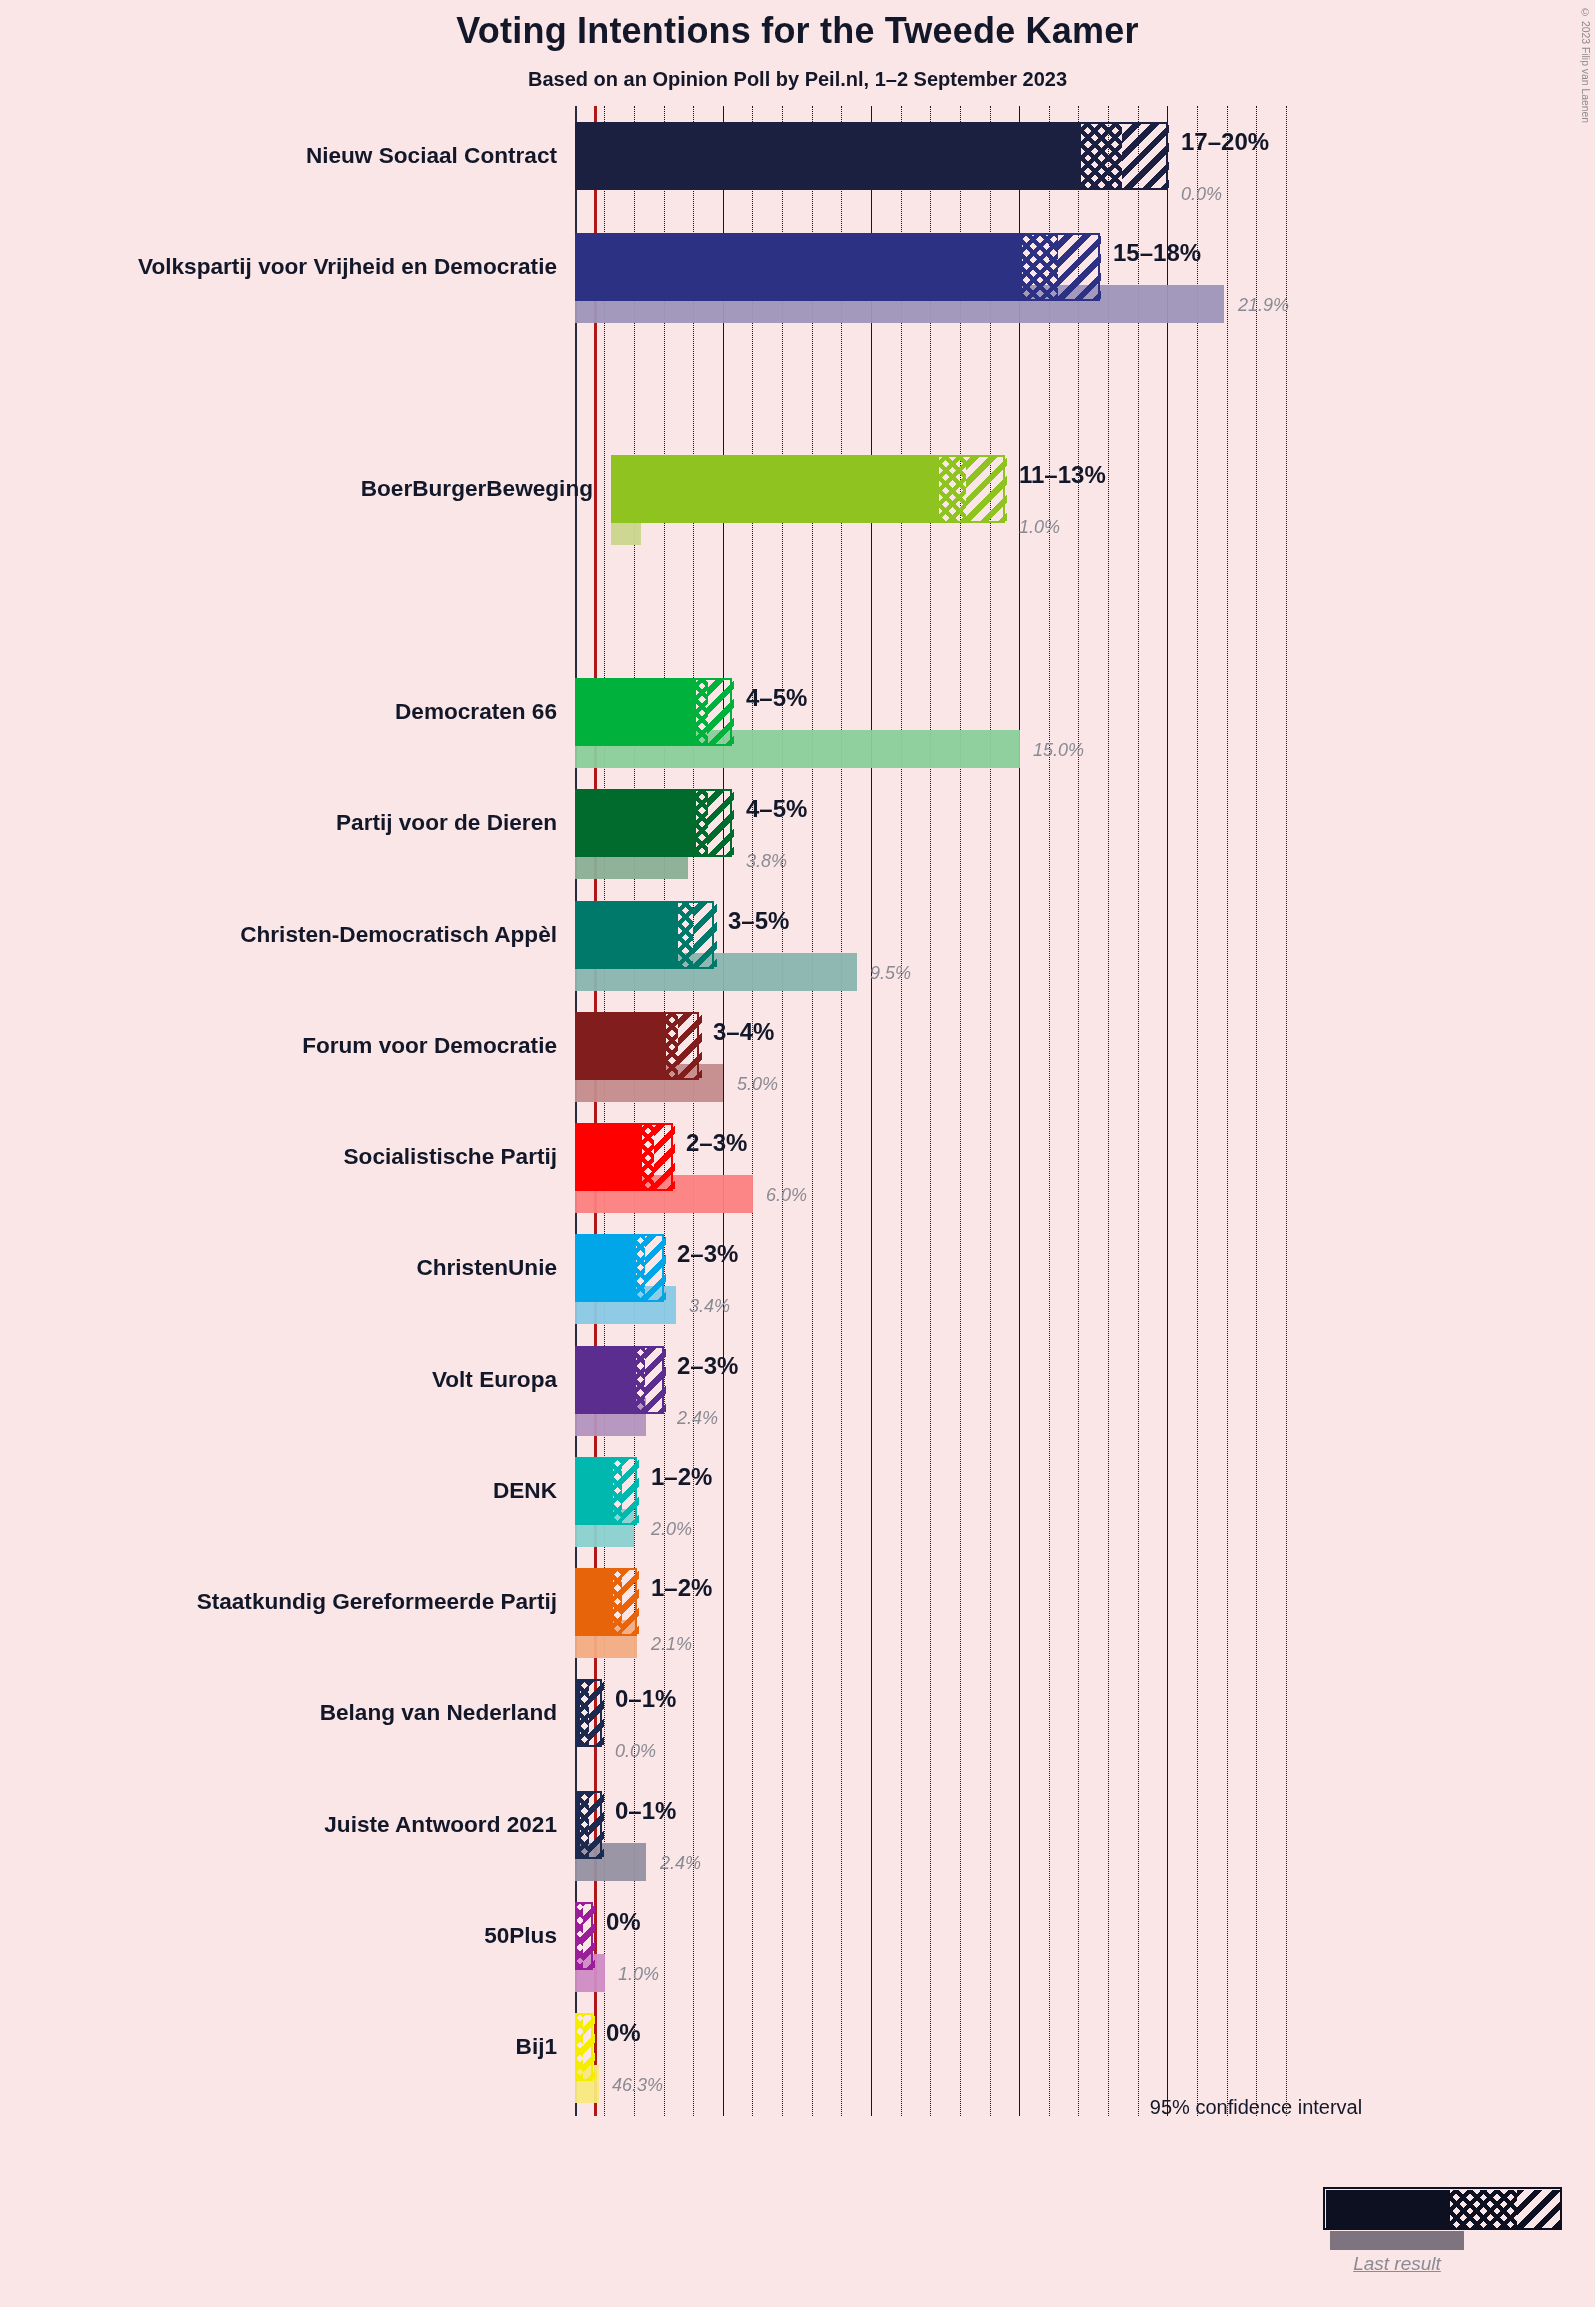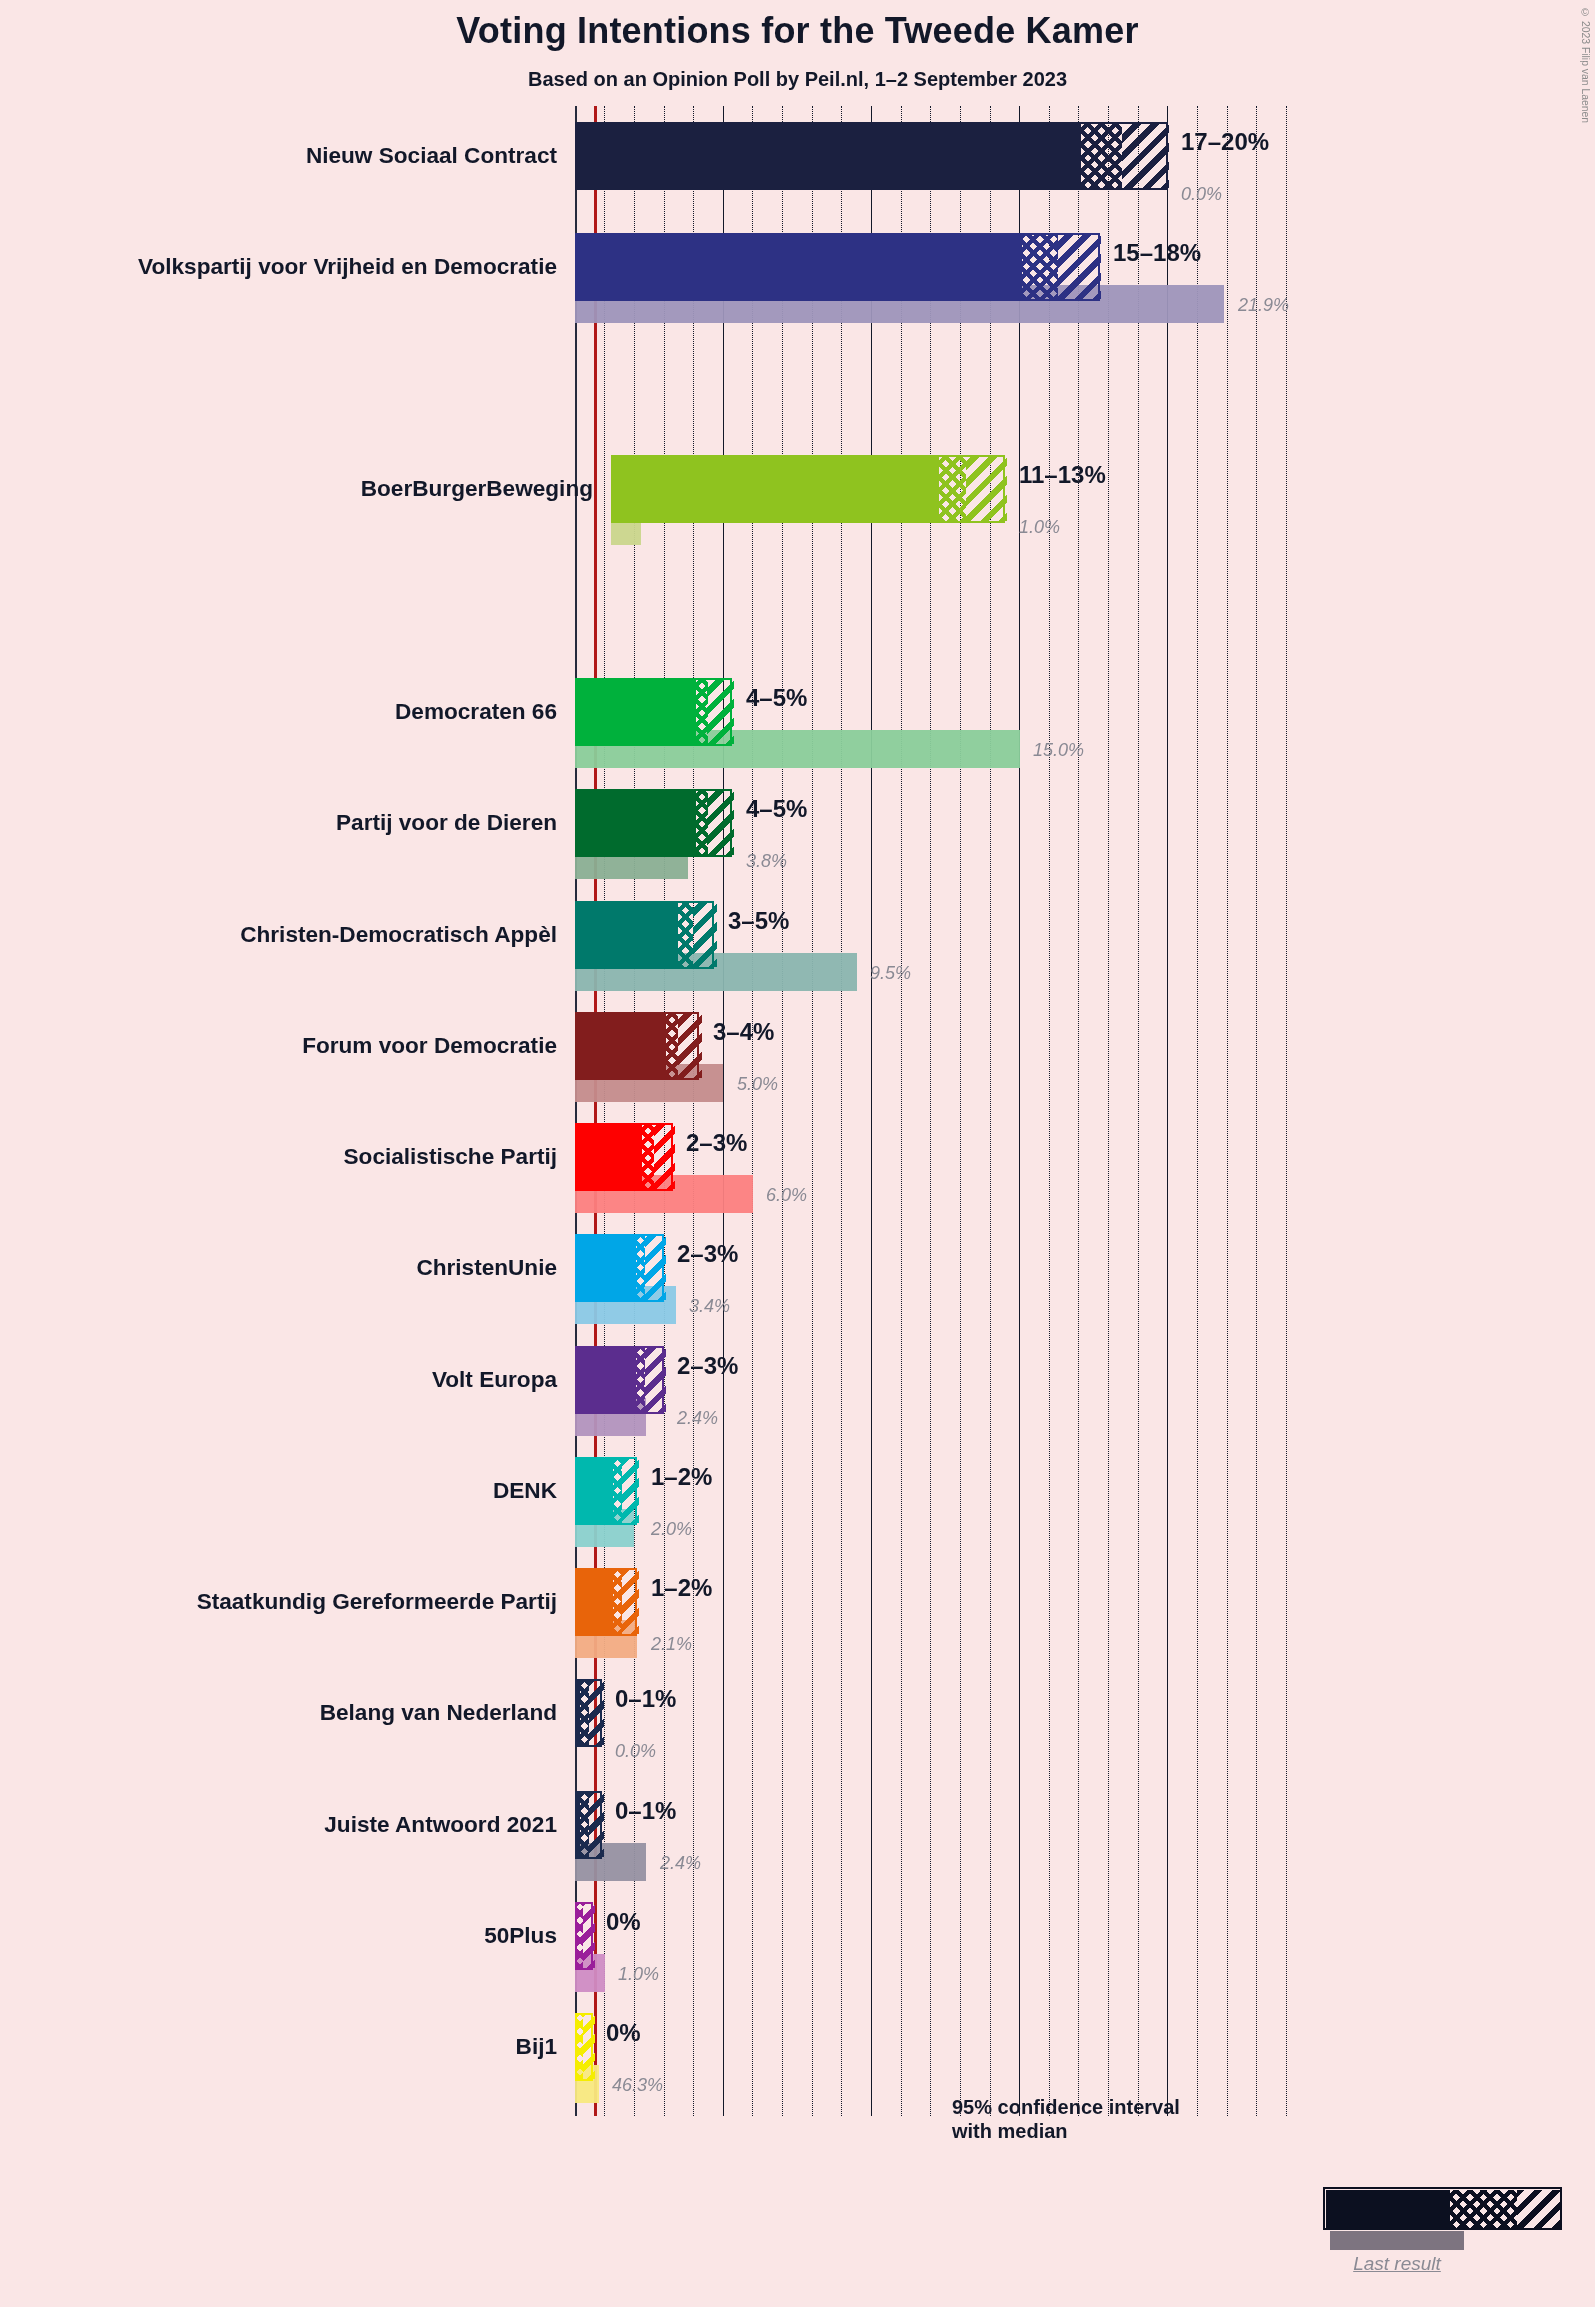--- a/index.html
+++ b/index.html
@@ -55,22 +55,22 @@
     position:absolute;font-size:24px;font-weight:bold;color:#121829;
     white-space:nowrap;line-height:1;
   }
   .lr-label{
     position:absolute;font-size:18px;font-style:italic;color:#8a8a94;
     white-space:nowrap;line-height:1;
   }
 
   
   .legend-text{
-    position:absolute;text-align:left;
-    font-size:20px;font-weight:bold;color:#121829;line-height:1.22;
+    position:absolute;text-align:center;
+    font-size:20px;font-weight:normal;color:#121829;line-height:1.22;
   }
   .legend-box{position:absolute;box-sizing:border-box;}
   .legend-last{position:absolute;background:#7d7480;}
   .legend-last-label{
     position:absolute;font-size:19px;font-style:italic;color:#8a8a94;
     text-align:center;
   }
 </style>
 </head>
 <body>
@@ -279,21 +279,20 @@
           <div class="bar-solid" style="width: 0px; background: rgb(245, 237, 0);"></div>
           <div class="bar-cross" style="left: 0px; width: 6px; background-image: repeating-linear-gradient(45deg, rgb(245, 237, 0) 0px, rgb(245, 237, 0) 4.3px, transparent 4.3px, transparent 9.6px), repeating-linear-gradient(-45deg, rgb(245, 237, 0) 0px, rgb(245, 237, 0) 4.3px, transparent 4.3px, transparent 9.6px);"></div>
           <div class="bar-diag" style="left: 6px; width: 12px; background-image: repeating-linear-gradient(-45deg, rgb(245, 237, 0) 0px, rgb(245, 237, 0) 6px, transparent 6px, transparent 13px);"></div>
         </div>
         <div class="ci-label" style="left: 606px; top: 7.8px;">0%</div>
       </div>
     </div>
 
   <div class="legend-text" style="right:35px;top:2095px;width:608px;">
     <div>95% confidence interval</div>
-    <div>with median</div>
   </div>
 
   <div id="legend-swatches">
       <div class="legend-box" style="left: 1323px; top: 2187px; width: 239px; height: 43px; border: 2.6px solid rgb(12, 16, 32);"></div>
       <div style="position: absolute; left: 1326px; top: 2190px; width: 124px; height: 38px; background: rgb(12, 16, 32);"></div>
       <div style="position: absolute; left: 1450px; top: 2190px; width: 67px; height: 38px; background-image: repeating-linear-gradient(45deg, rgb(12, 16, 32) 0px, rgb(12, 16, 32) 4.3px, transparent 4.3px, transparent 9.6px), repeating-linear-gradient(-45deg, rgb(12, 16, 32) 0px, rgb(12, 16, 32) 4.3px, transparent 4.3px, transparent 9.6px);"></div>
       <div style="position: absolute; left: 1517px; top: 2190px; width: 43px; height: 38px; background-image: repeating-linear-gradient(-45deg, rgb(12, 16, 32) 0px, rgb(12, 16, 32) 6px, transparent 6px, transparent 13px);"></div>
       <div class="legend-last" style="left: 1330px; top: 2231px; width: 134px; height: 19px; background: rgb(125, 116, 128);"></div>
       <div class="legend-last-label" style="left: 1330px; top: 2253px; width: 134px; text-decoration: underline;">Last result</div>
     </div>

